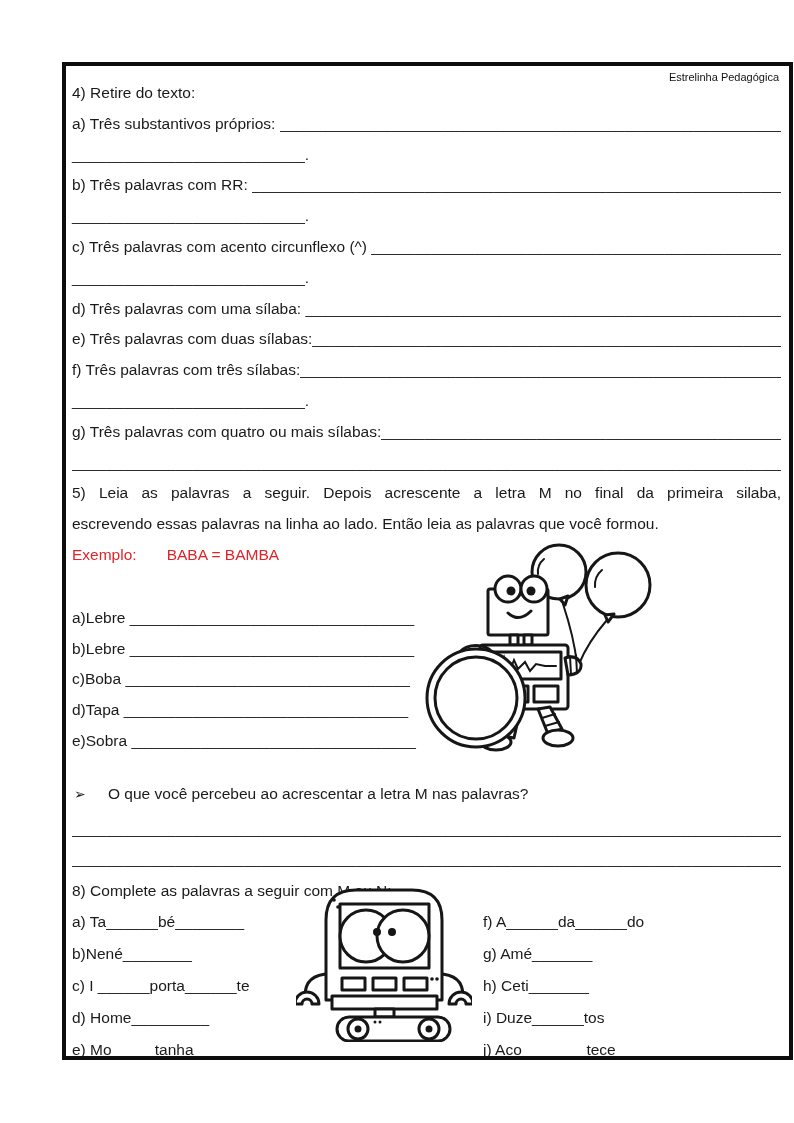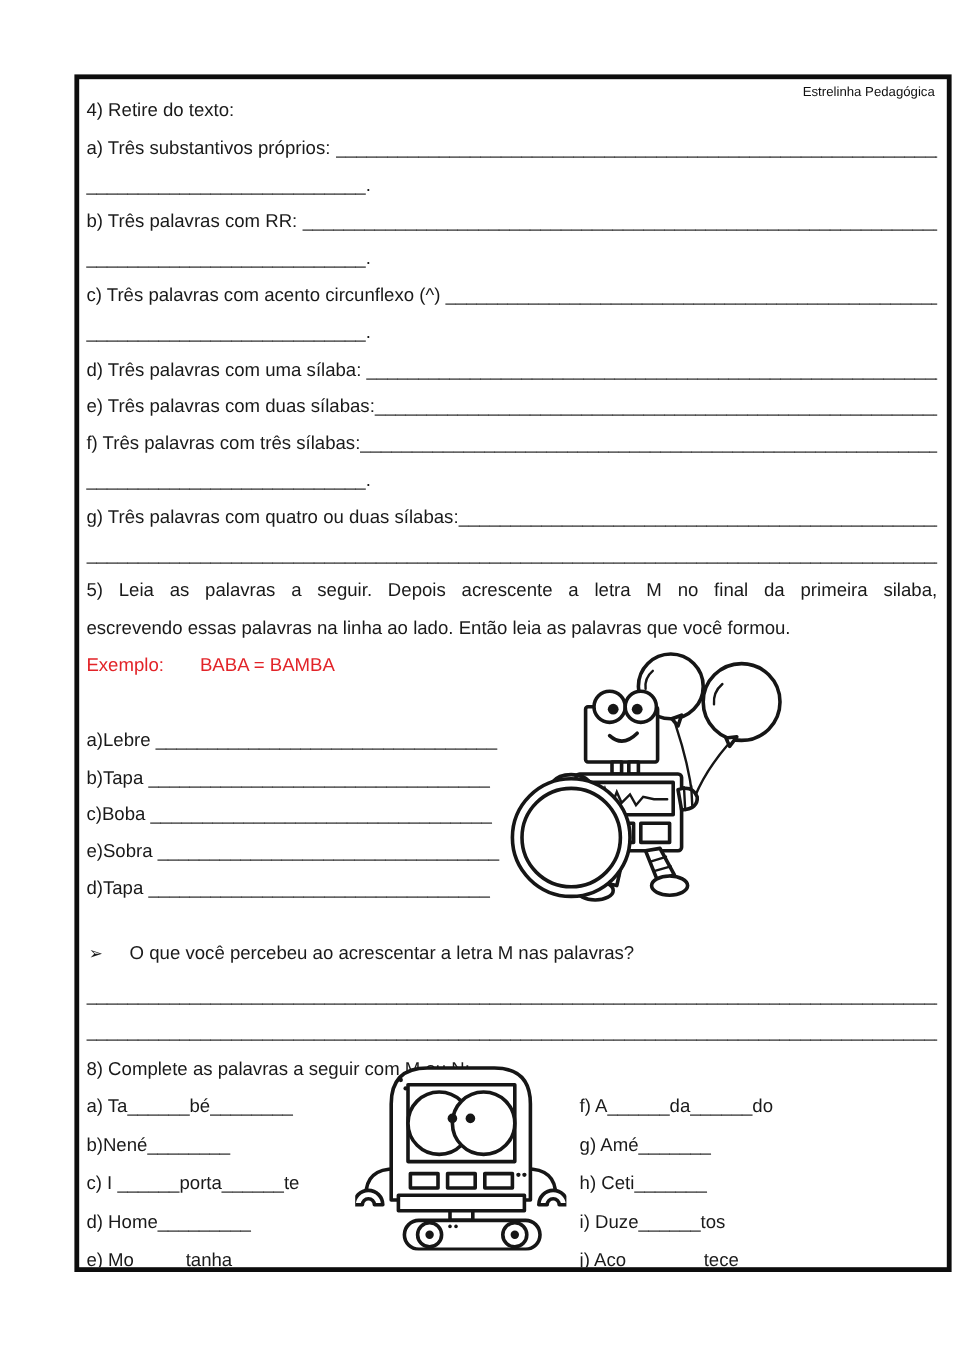--- a/index.html
+++ b/index.html
@@ -70,43 +70,43 @@
       <div class="row fillrow">
         <span class="pre">e) Três palavras com duas sílabas:</span>
         <span class="fill">____________________________________________________________________________________________________________________________________________________________________________________________________________________________</span>
       </div>
       <div class="row fillrow">
         <span class="pre">f) Três palavras com três sílabas:</span>
         <span class="fill">____________________________________________________________________________________________________________________________________________________________________________________________________________________________</span>
       </div>
       <div class="row">___________________________.</div>
       <div class="row fillrow">
-        <span class="pre">g) Três palavras com quatro ou duas sílabas:</span>
+        <span class="pre">g) Três palavras com quatro ou mais sílabas:</span>
         <span class="fill">____________________________________________________________________________________________________________________________________________________________________________________________________________________________</span>
       </div>
       <div class="row fillrow">
         <span class="fill">____________________________________________________________________________________________________________________________________________________________________________________________________________________________</span>
       </div>
     </div>
 
   <div class="para">
     <div class="pline jline">5) Leia as palavras a seguir. Depois acrescente a letra M no final da primeira silaba,</div>
     <div class="pline">escrevendo essas palavras na linha ao lado. Então leia as palavras que você formou.</div>
   </div>
 
   <div class="row example" style="color: rgb(226, 35, 40);">
     <span class="ex-label">Exemplo:</span><span class="ex-text">BABA = BAMBA</span>
   </div>
 
   <div id="s5-items" class="items">
       <div class="row">a)Lebre _________________________________</div>
-      <div class="row">b)Tapa _________________________________</div>
+      <div class="row">b)Lebre _________________________________</div>
       <div class="row">c)Boba _________________________________</div>
+      <div class="row">d)Tapa _________________________________</div>
       <div class="row">e)Sobra _________________________________</div>
-      <div class="row">d)Tapa _________________________________</div>
     </div>
 
   <div class="row question">
     <span class="bullet">➢</span>
     <span>O que você percebeu ao acrescentar a letra M nas palavras?</span>
   </div>
 
   <div id="answer-rows" class="answers">
       <div class="row fillrow">
         <span class="fill">____________________________________________________________________________________________________________________________________________________________________________________________________________________________</span>

